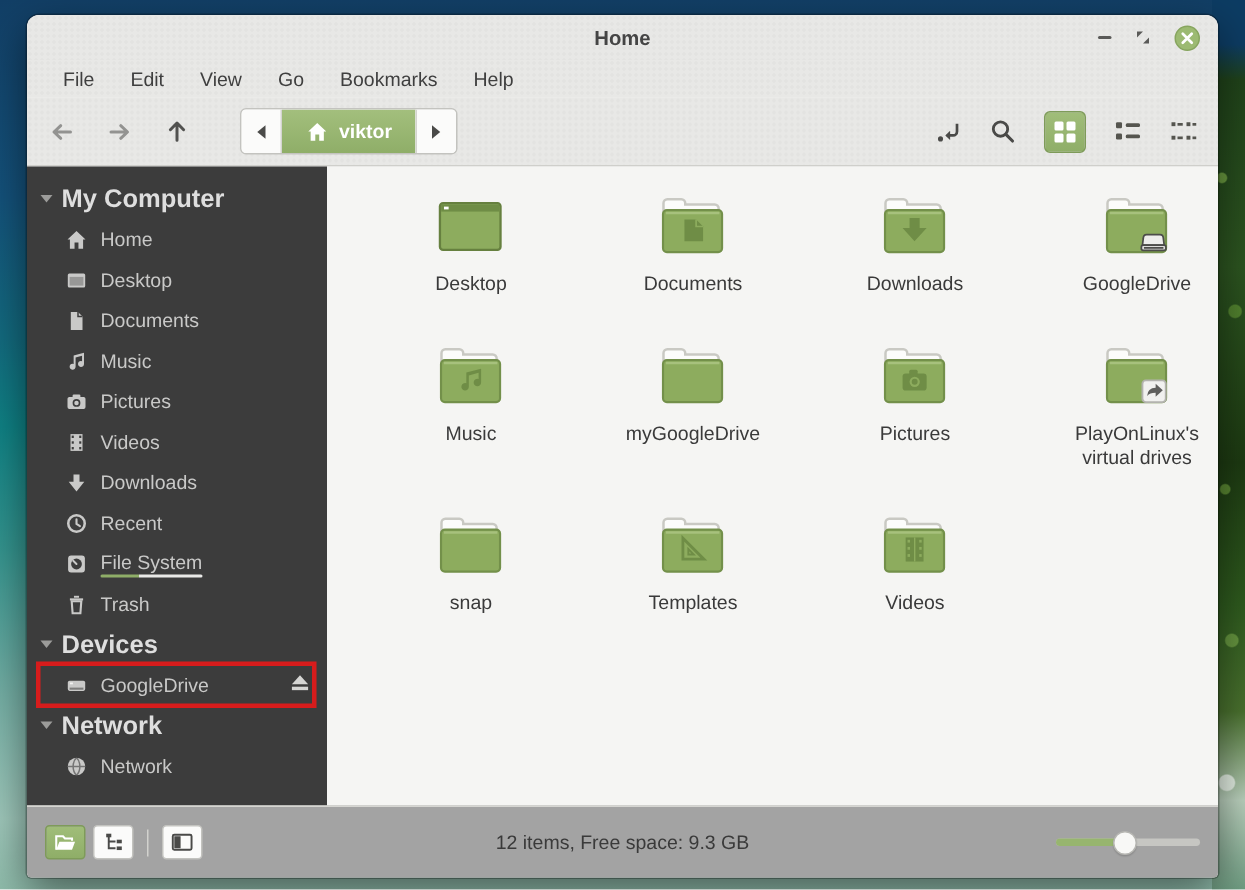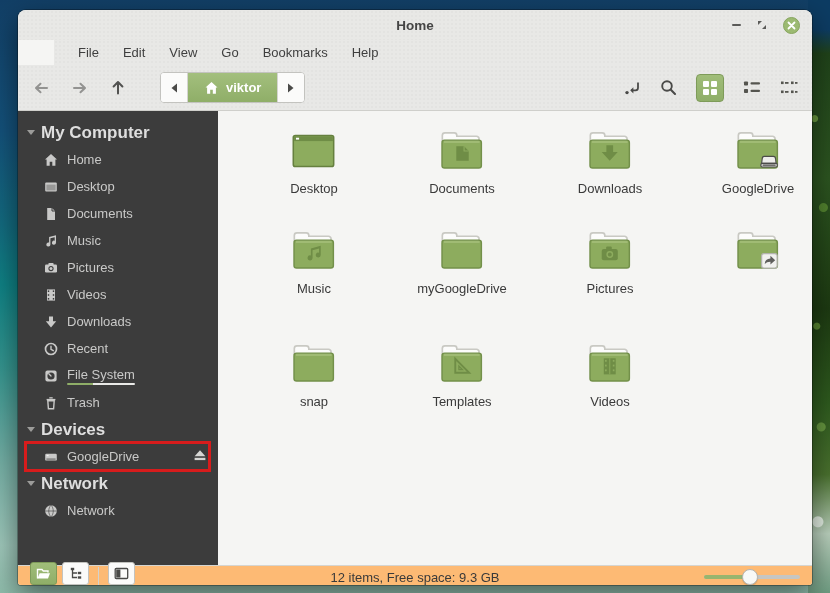--- a/index.html
+++ b/index.html
@@ -39,21 +39,21 @@
   .titlebar { position:relative; height:30px; display:flex; align-items:center; justify-content:center; }
   .title { font-size:13.5px; font-weight:bold; color:#454545; }
   .win-controls { position:absolute; right:12px; top:0; height:30px; display:flex; align-items:center; gap:15px; }
   .btn-min { width:9px; height:2px; background:#5a5a58; border-radius:1px; }
   .btn-max svg { display:block; }
   .btn-close { width:17px; height:17px; border-radius:50%; background:#9cba72; border:1px solid #87a55f;
     display:flex; align-items:center; justify-content:center; }
   .btn-close svg { display:block; }
 
   
-  .menubar { height:25px; display:flex; align-items:center; padding-left:24px; gap:24px;margin-left:36px; }
+  .menubar { height:25px; display:flex; align-items:center; padding-left:24px; gap:24px; }
   .menu-item { font-size:13px; color:#3f3f3f; cursor:default; }
 
   
   .toolbar { height:46px; display:flex; align-items:center; border-bottom:1px solid #cfcfcb; padding:0 14px; }
   .nav-arrows { display:flex; align-items:center; gap:21px; margin-right:22px; }
   .breadcrumb { display:flex; height:31px; border:1px solid #c3c3bf; border-radius:4px; overflow:hidden; background:#fdfdfc;margin-left:12px; }
   .crumb-btn { width:27px; display:flex; align-items:center; justify-content:center; background:#fbfbfa; }
   .crumb-btn.l { border-right:1px solid #d4d4d0; }
   .crumb-btn.r { border-left:1px solid #d4d4d0; }
   .crumb-current { display:flex; align-items:center; gap:7px; padding:0 16px;
@@ -87,22 +87,22 @@
   .file-cell { display:flex; flex-direction:column; align-items:center; }
   .ficon { width:58px; height:48px; }
   .file-label { margin-top:6px; font-size:13px; color:#3a3a3a; text-align:center; max-width:114px; line-height:1.25; }
   .f-back { fill:#fcfcfb; stroke:#c9c9c3; stroke-width:1.6; }
   .f-body { fill:#8dac5e; stroke:#73904a; stroke-width:1.4; }
   .f-hl { stroke:#a7c17d; stroke-width:1.6; }
   .embl { fill:#6f8d46; }
   .embl-s { stroke:#6f8d46; fill:none; }
 
   
-  .statusbar { position:relative; height:20px; background:#fdba74; border-top:1px solid #d5d5d1;
-    display:flex; align-items:flex-end; padding:0 12px; }
+  .statusbar { position:relative; height:48px; background:#a3a3a3; border-top:1px solid #d5d5d1;
+    display:flex; align-items:center; padding:0 12px; }
   .sb-btn { width:27px; height:23px; border-radius:3px; border:1px solid #c3c3bf; background:#fbfbfa;
     display:flex; align-items:center; justify-content:center; }
   .sb-btn.active { background:linear-gradient(180deg,#a0bd79,#8fae68); border-color:#7e9b59; }
   .sb-sep { width:1px; height:18px; background:#d2d2ce; margin:0 9px; }
   .status-text { position:absolute; left:0; right:0; text-align:center; font-size:13px; color:#3a3a3a; pointer-events:none; }
   .zoom-slider { margin-left:auto; position:relative; width:96px; height:16px; display:flex; align-items:center; }
   .zs-track { width:100%; height:4.5px; border-radius:3px; background:#c6c6c2; }
   .zs-fill { position:absolute; left:0; width:48%; height:4.5px; border-radius:3px; background:#97b56f; }
   .zs-thumb { position:absolute; left:calc(48% - 8px); width:16px; height:16px; border-radius:50%;
     background:#f8f8f6; border:1px solid #b5b5b1; box-shadow:0 1px 1px rgba(0,0,0,.15); }
@@ -422,20 +422,21 @@
           </div>
 
           <div class="file-cell">
             <svg class="ficon" viewBox="0 0 56 46">
               <path class="f-back" d="M9 14 v-6 a2.5 2.5 0 0 1 2.5 -2.5 h9 a2.5 2.5 0 0 1 2.5 2.5 v0.8 h19 a2.5 2.5 0 0 1 2.5 2.5 v3.2"></path>
               <rect class="f-body" x="8.7" y="12.5" width="38" height="27" rx="2.5"></rect>
               <line class="f-hl" x1="10.5" y1="14.3" x2="45" y2="14.3"></line>
               <rect x="31.5" y="25.5" width="15" height="14" rx="2.2" fill="#f1f1ef" stroke="#b3b3ae" stroke-width="1.2"></rect>
               <path d="M34.5 35.5 q0.3 -5 5.5 -5.2 l0 -2.6 4.6 4.2 -4.6 4.2 0 -2.6 q-3.8 0.1 -5.5 2 z" fill="#5f5f5d"></path>
             </svg>
+            <div class="file-label">PlayOnLinux's virtual drives</div>
           </div>
 
 
           <div class="file-cell">
             <svg class="ficon" viewBox="0 0 56 46">
               <path class="f-back" d="M9 14 v-6 a2.5 2.5 0 0 1 2.5 -2.5 h9 a2.5 2.5 0 0 1 2.5 2.5 v0.8 h19 a2.5 2.5 0 0 1 2.5 2.5 v3.2"></path>
               <rect class="f-body" x="8.7" y="12.5" width="38" height="27" rx="2.5"></rect>
               <line class="f-hl" x1="10.5" y1="14.3" x2="45" y2="14.3"></line>
             </svg>
             <div class="file-label">snap</div>

